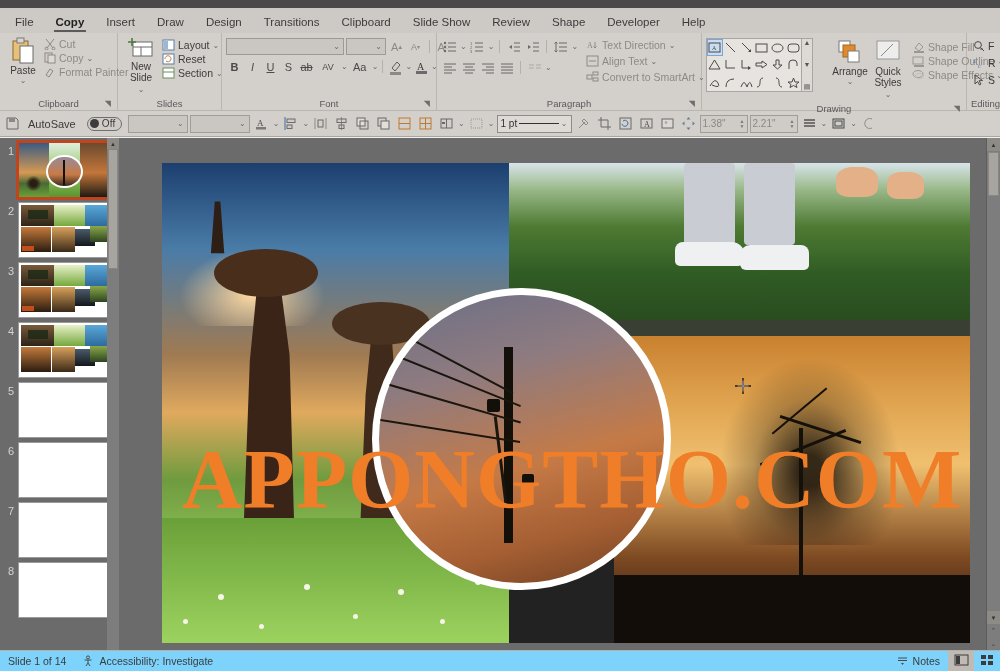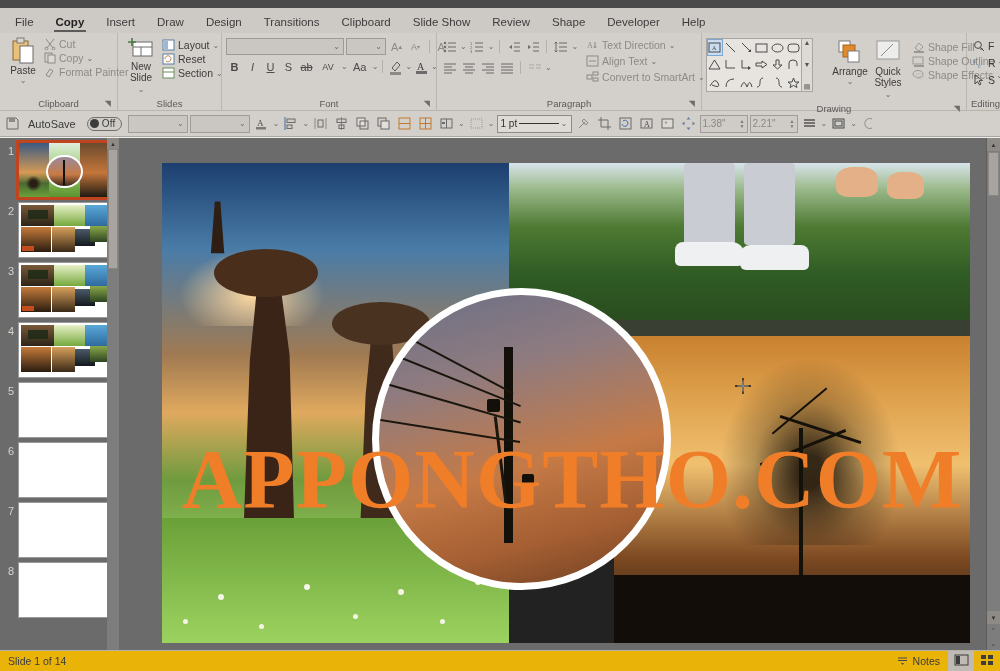--- a/index.html
+++ b/index.html
@@ -148,21 +148,21 @@
     font-family:"Liberation Serif", serif; font-size:84px; font-weight:bold;
     color:#f07d28; letter-spacing:1px; line-height:1; pointer-events:none; z-index:40;
     white-space:nowrap;
   }
 
   
   .cursor { position:absolute; z-index:45; }
 
   
   .status {
-    position:absolute; bottom:0; left:0; right:0; height:21px; background:#eab308;
+    position:absolute; bottom:0; left:0; right:0; height:21px; background:#7dd3fc;
     display:flex; align-items:flex-start; font-size:10.5px; color:#3c3c3c;
     border-top:1px solid #b5b0aa;
   }
   .sitem { display:flex; align-items:center; gap:4px; padding:0 8px; height:100%; cursor:default; }
   .spacer { flex:1; }
   .vbtn { width:26px; height:100%; display:flex; align-items:center; justify-content:center;
           cursor:default; }
   .vbtn.active { background:#bfbab4; }
 </style>
 </head>
@@ -1023,20 +1023,29 @@
           <div class="cmini">⌄</div>
         </div>
       </div>
     </div>
   </div>
 
   <div class="status">
     <div class="sitem">
       <span>Slide 1 of 14</span>
     </div>
+    <div class="sitem">
+      <span class="ic">
+        <svg width="13" height="12" viewBox="0 0 13 12">
+            <circle cx="6" cy="2.4" r="1.5" fill="none" stroke="#4a4a4a"></circle>
+            <path d="M2.5 5 H9.5 M6 5 V8 M6 8 L4 11 M6 8 L8 11" fill="none" stroke="#4a4a4a"></path>
+          </svg>
+      </span>
+      <span>Accessibility: Investigate</span>
+    </div>
     <div class="spacer"></div>
     <div class="sitem">
       <span class="ic">
         <svg width="13" height="12" viewBox="0 0 13 12">
             <line x1="2" y1="3" x2="11" y2="3" stroke="#4a4a4a"></line>
             <line x1="2" y1="5.5" x2="11" y2="5.5" stroke="#4a4a4a"></line>
             <path d="M5 8 L6.5 10 L8 8" fill="#4a4a4a"></path>
           </svg>
       </span>
       <span>Notes</span>

